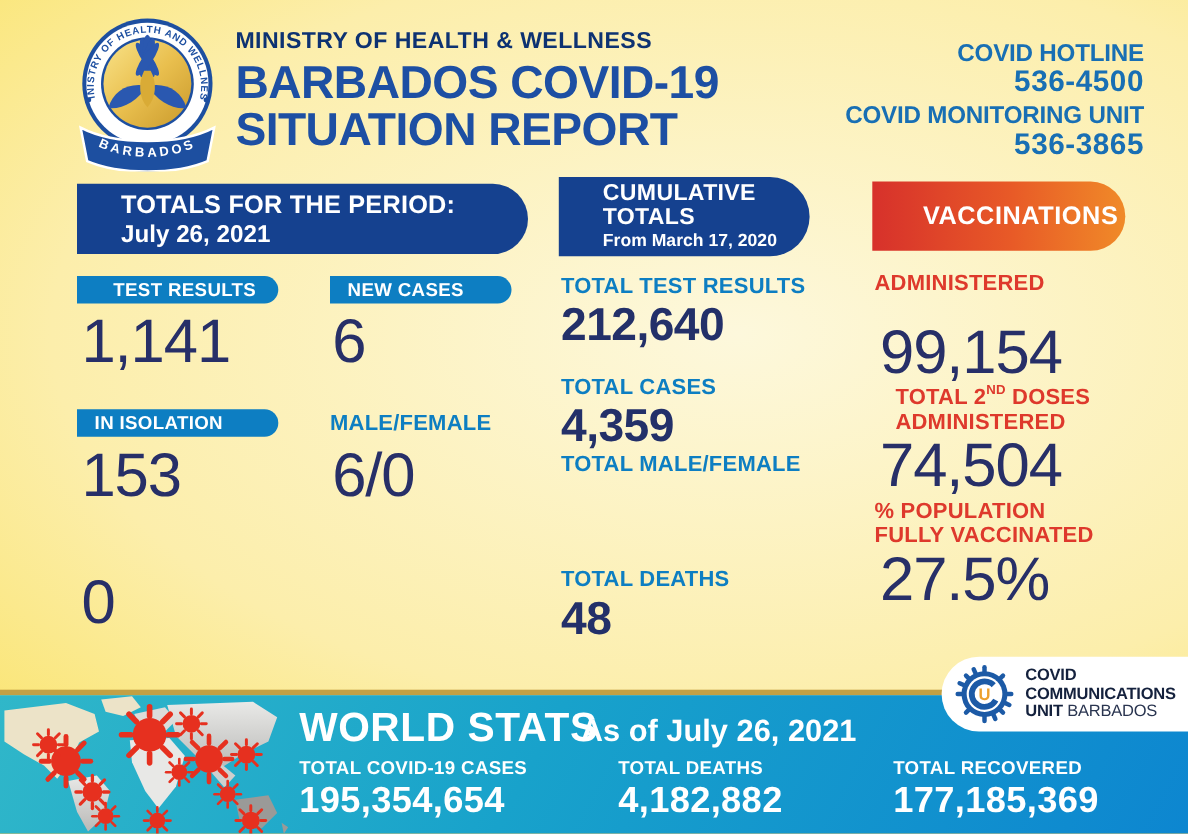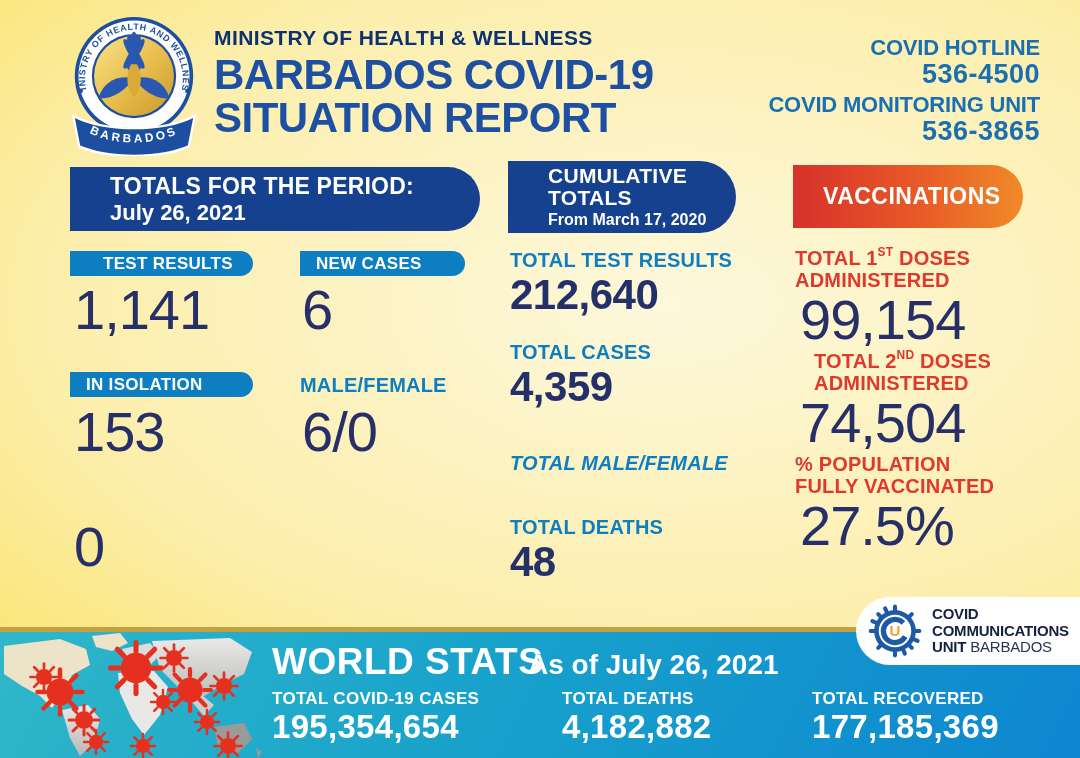--- a/index.html
+++ b/index.html
@@ -17,21 +17,21 @@
   .hotline .hl-number{font-size:27px;font-weight:800;letter-spacing:.5px;margin-bottom:3px;}
   
   .banner-navy{background:#15418f;color:#fff;border-radius:0 36px 36px 0;
     display:flex;flex-direction:column;justify-content:center;padding-left:40px;box-sizing:border-box;}
   .banner-period .l1{font-size:23px;font-weight:bold;letter-spacing:.2px;}
   .banner-period .l2{font-size:22px;font-weight:bold;}
   .banner-cumulative .l1,.banner-cumulative .l2{font-size:21px;font-weight:bold;line-height:1.05;letter-spacing:.3px;}
   .banner-cumulative .l3{font-size:16px;font-weight:bold;margin-top:2px;}
   .banner-vacc{background:linear-gradient(90deg,#d7312b 0%,#e85a27 55%,#f08a28 100%);
     color:#fff;border-radius:0 32px 32px 0;display:flex;align-items:center;
-    padding-left:30px;box-sizing:border-box;font-size:23px;font-weight:800;letter-spacing:.5px;}
+    padding-left:46px;box-sizing:border-box;font-size:23px;font-weight:800;letter-spacing:.5px;}
   .pill{background:#0d7ec2;color:#fff;border-radius:0 13px 13px 0;height:25px;
     display:flex;align-items:center;padding-left:16px;box-sizing:border-box;
     font-size:17px;font-weight:bold;letter-spacing:.3px;}
   .lbl-blue{color:#0d7ec2;font-size:20px;font-weight:bold;letter-spacing:.2px;}
   .lbl-red{color:#de392c;font-size:20px;font-weight:800;line-height:1.1;letter-spacing:.2px;}
   .lbl-red sup{font-size:.6em;position:relative;top:-.15em;vertical-align:super;}
   .num-light{color:#272f68;font-size:56px;line-height:1;letter-spacing:-1px;}
   .num-bold{color:#233069;font-size:42px;font-weight:800;line-height:1;letter-spacing:-.5px;}
   
   .gold-line{background:#c2a044;}
@@ -122,29 +122,28 @@
     <div class="l2">TOTALS</div>
     <div class="l3">From March 17, 2020</div>
   </div>
 
   <div class="abs lbl-blue" style="left:510px;top:249px;">TOTAL TEST RESULTS</div>
   <div class="abs num-bold" style="left:510px;top:274px;">212,640</div>
 
   <div class="abs lbl-blue" style="left:510px;top:341px;">TOTAL CASES</div>
   <div class="abs num-bold" style="left:510px;top:366px;">4,359</div>
 
-  <div class="abs lbl-blue" style="left:510px;top:452px;font-style:italic;">TOTAL MALE/FEMALE</div>
+  <div class="abs lbl-blue" style="left:510px;top:411px;">TOTAL MALE/FEMALE</div>
 
   <div class="abs lbl-blue" style="left:510px;top:516px;">TOTAL DEATHS</div>
   <div class="abs num-bold" style="left:510px;top:541px;">48</div>
 
   <div class="abs banner-vacc" style="left:793px;top:165px;width:230px;height:63px;">VACCINATIONS</div>
 
   <div class="abs lbl-red" style="left:795px;top:247px;">
-    <div><span>TOTAL 1</span><sup>ST</sup><span> DOSES</span></div>
     <div>ADMINISTERED</div>
   </div>
   <div class="abs num-light" style="left:800px;top:292px;">99,154</div>
 
   <div class="abs lbl-red" style="left:814px;top:350px;">
     <div><span>TOTAL 2</span><sup>ND</sup><span> DOSES</span></div>
     <div>ADMINISTERED</div>
   </div>
   <div class="abs num-light" style="left:800px;top:395px;">74,504</div>
 

